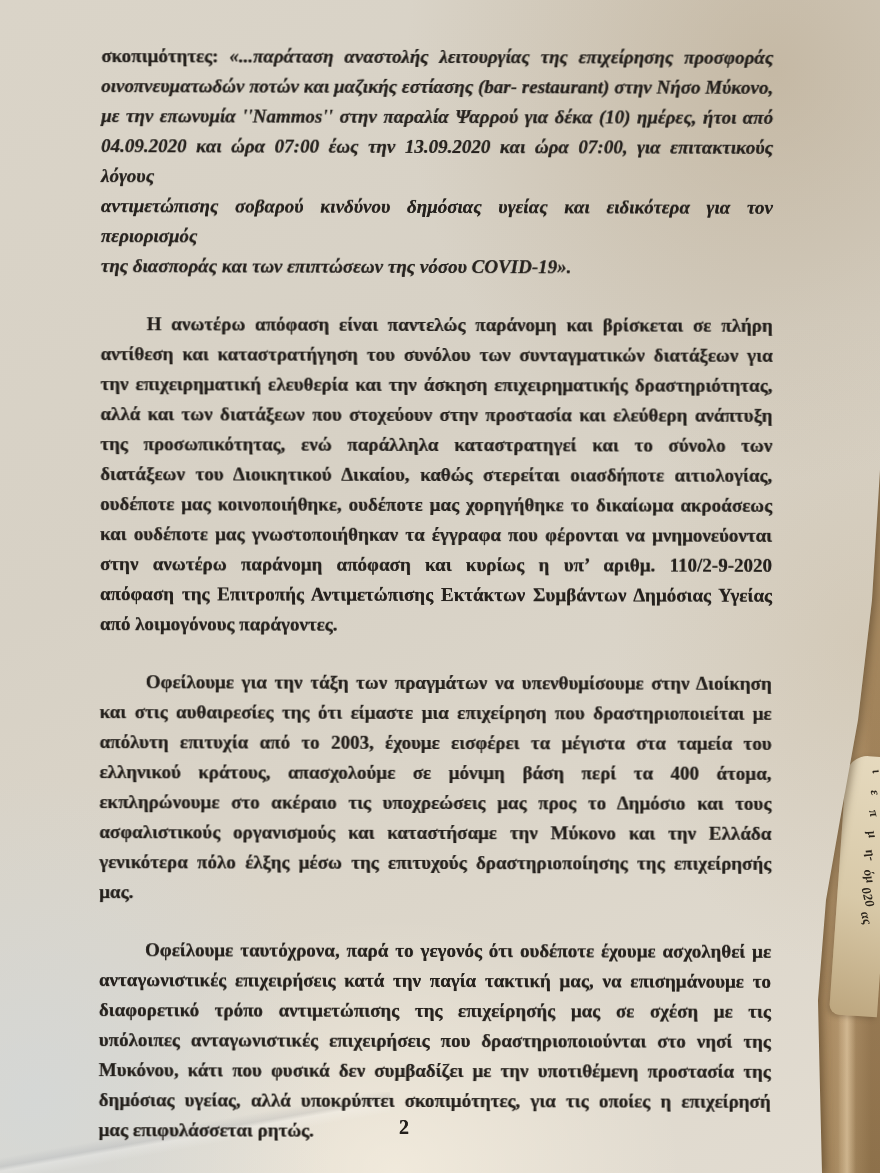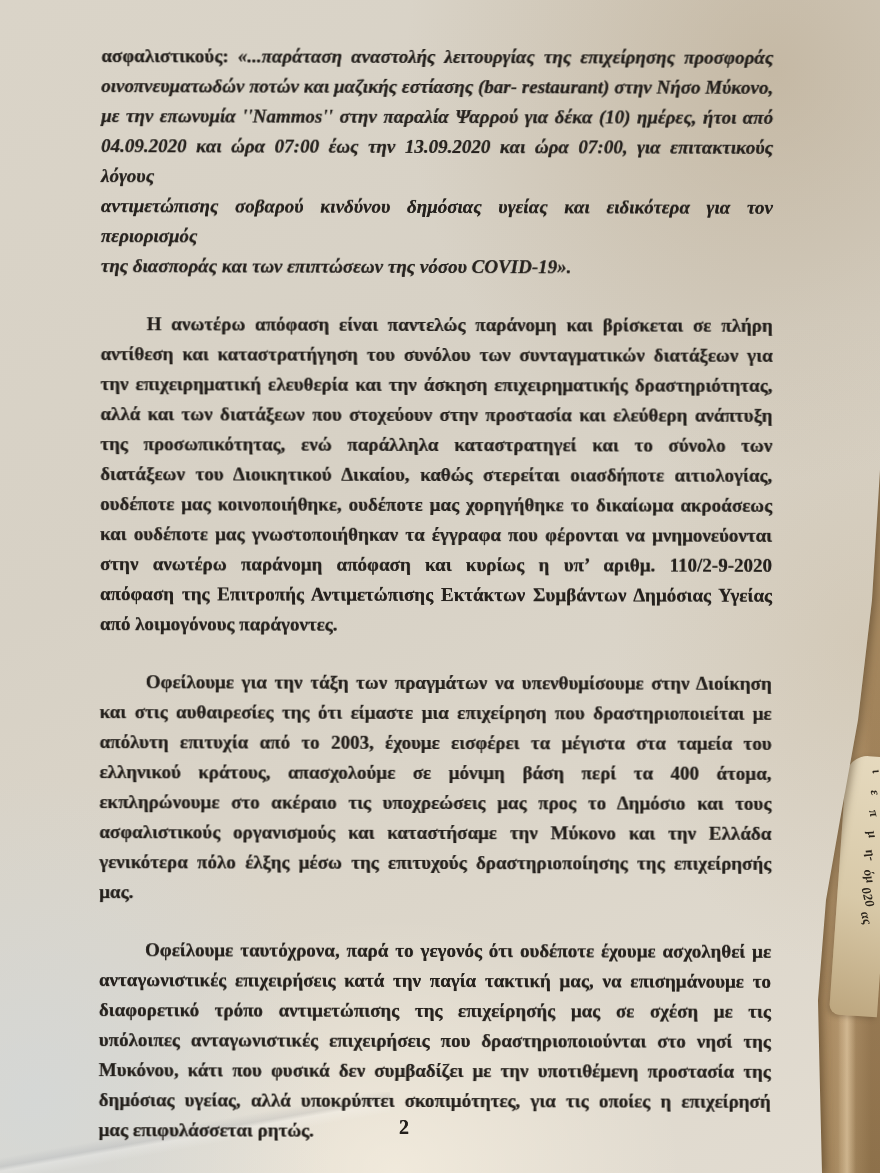--- a/index.html
+++ b/index.html
@@ -87,21 +87,21 @@
       <span class="frag">όμ</span>
       <span class="frag">020</span>
       <span class="frag">ας</span>
     </div>
 
   <div class="page-wrap">
     <div class="page">
       <div class="crease"></div>
       <div class="doc-body">
           <div class="para quote-italic">
-            <div class="line just"><span class="lead">ασφαλιστικούς: </span><span>«...παράταση αναστολής λειτουργίας της επιχείρησης προσφοράς</span></div>
+            <div class="line just"><span class="lead">σκοπιμότητες: </span><span>«...παράταση αναστολής λειτουργίας της επιχείρησης προσφοράς</span></div>
             <div class="line just">οινοπνευματωδών ποτών και μαζικής εστίασης (bar- restaurant) στην Νήσο Μύκονο,</div>
             <div class="line just">με την επωνυμία ''Nammos'' στην παραλία Ψαρρού για δέκα (10) ημέρες, ήτοι από</div>
             <div class="line just">04.09.2020 και ώρα 07:00 έως την 13.09.2020 και ώρα 07:00, για επιτακτικούς λόγους</div>
             <div class="line just">αντιμετώπισης σοβαρού κινδύνου δημόσιας υγείας και ειδικότερα για τον περιορισμός</div>
             <div class="line last">της διασποράς και των επιπτώσεων της νόσου COVID-19».</div>
           </div>
           <div class="para bold">
             <div class="line just indent">Η ανωτέρω απόφαση είναι παντελώς παράνομη και βρίσκεται σε πλήρη</div>
             <div class="line just">αντίθεση και καταστρατήγηση του συνόλου των συνταγματικών διατάξεων για</div>
             <div class="line just">την επιχειρηματική ελευθερία και την άσκηση επιχειρηματικής δραστηριότητας,</div>

